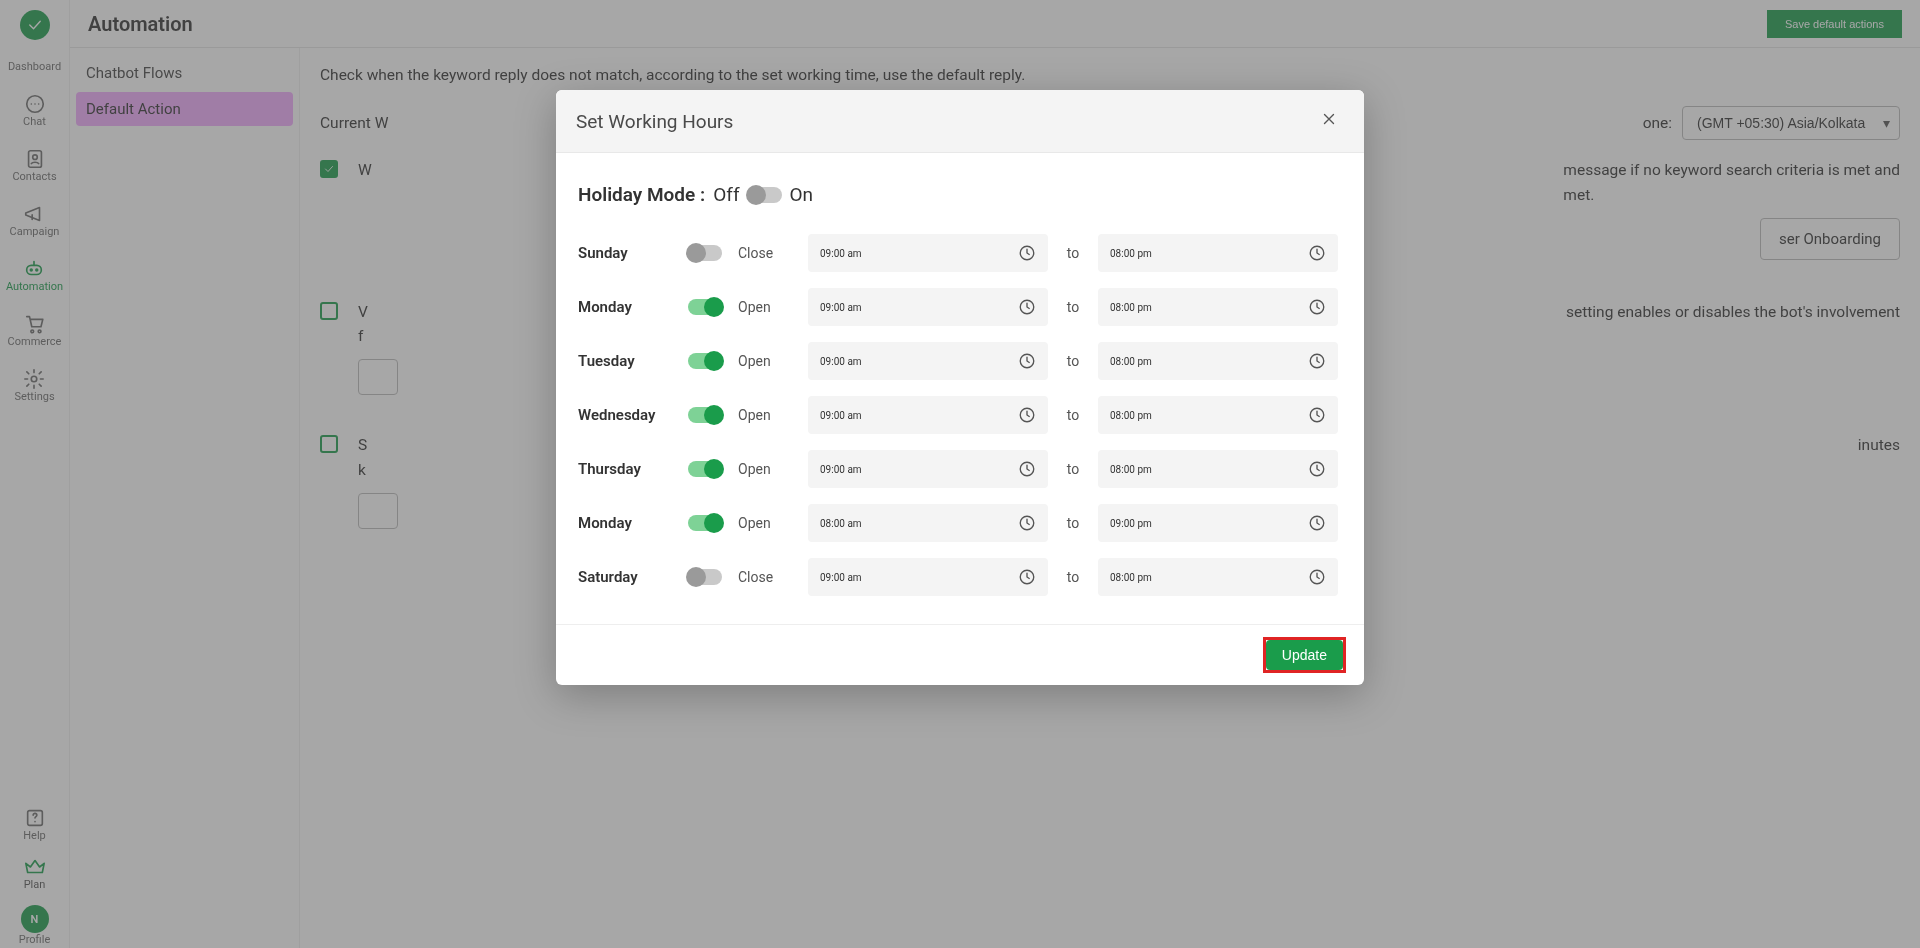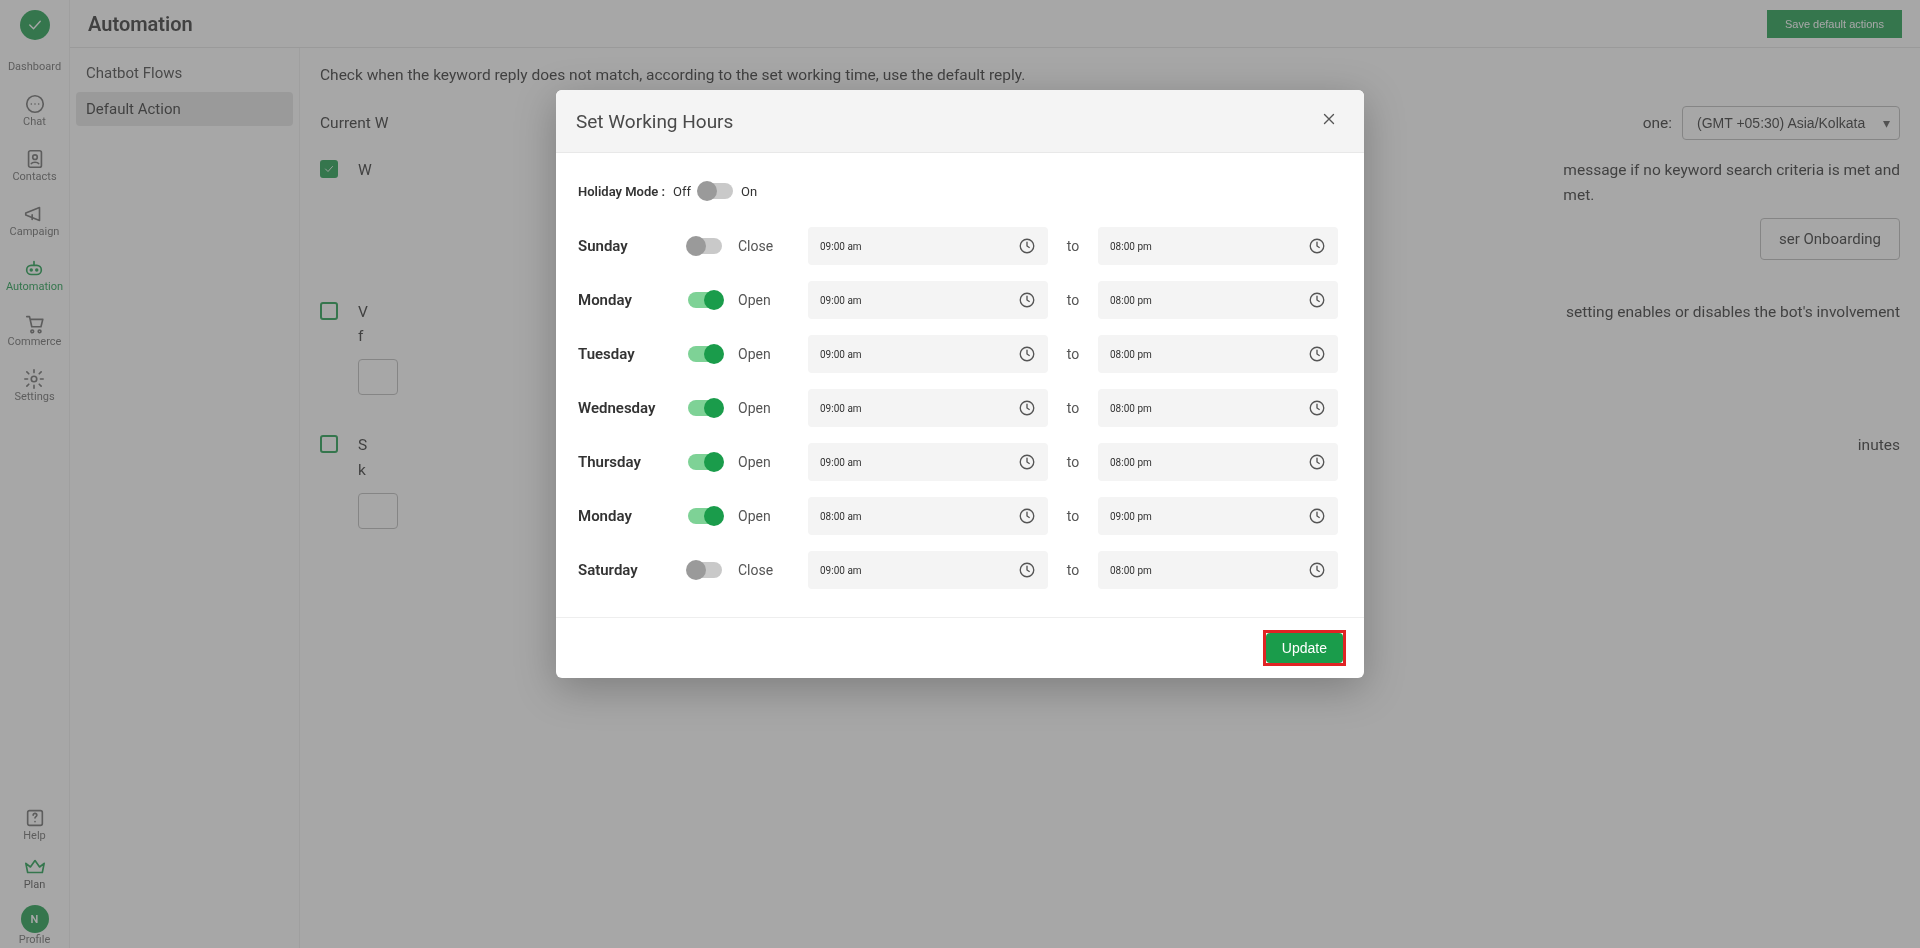--- a/index.html
+++ b/index.html
@@ -86,21 +86,21 @@
     padding-top: 6px;
     z-index: 1;
   }
   .subnav .snitem {
     padding: 10px 16px;
     font-size: 15px;
     color: #444;
     cursor: pointer;
   }
   .subnav .snitem.active {
-    background: #e5e5e5;
+    background: #f0abfc;
     border-radius: 4px;
     margin: 0 6px;
     padding: 8px 10px;
     color: #333;
   }
 
   
   .main {
     position: fixed;
     left: 300px; top: 48px;
@@ -179,21 +179,21 @@
     padding: 2px 6px;
   }
   .modal .mbody {
     padding: 20px 22px 20px 22px;
   }
   .modal .mrow {
     display: flex; align-items: center;
     padding: 10px 0;
     gap: 12px;
   }
-  .modal .holidayrow { gap: 8px; font-size: 13px; color: #333; padding-bottom: 20px; }
+  .modal .holidayrow { gap: 8px; font-size: 19px; color: #333; padding-bottom: 20px; }
   .modal .holidayrow .lbl { font-weight: 600; }
   .modal .subtitle { font-weight: 600; font-size: 15px; color: #2b2b2b; padding: 6px 0 14px 0; }
 
   .modal .dayrow {
     display: grid;
     grid-template-columns: 100px 40px 60px 240px 30px 240px;
     align-items: center;
     gap: 10px;
     padding: 8px 0;
   }

